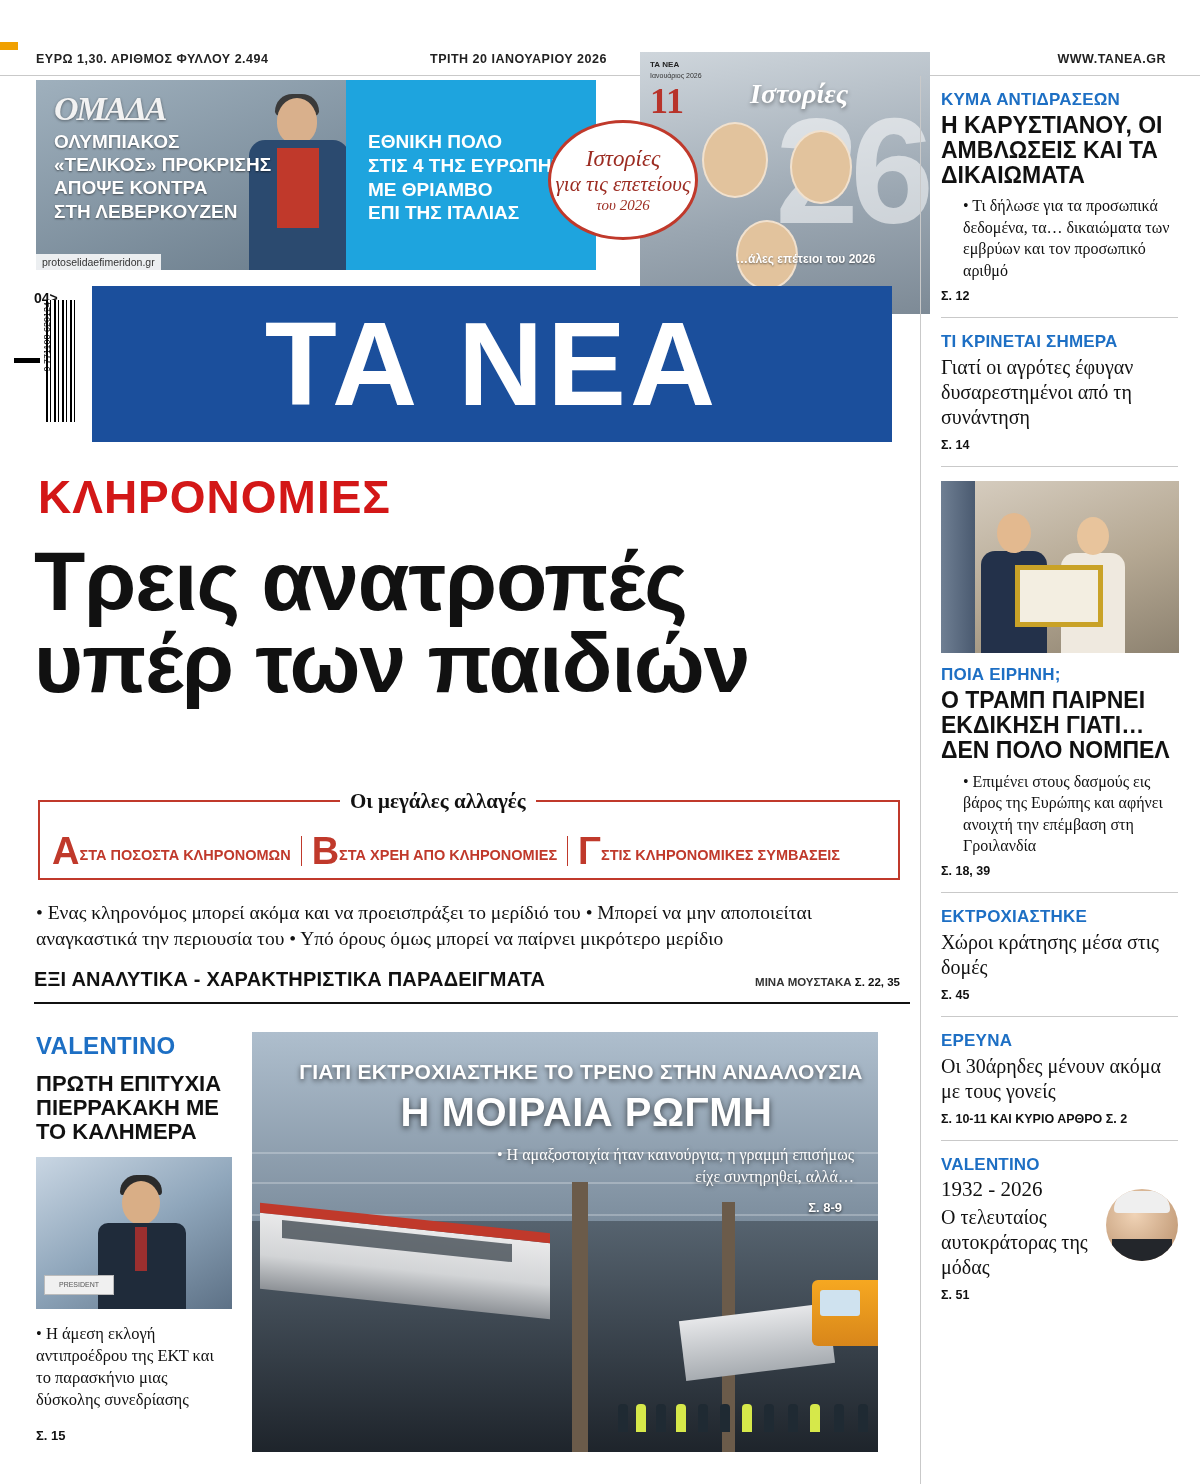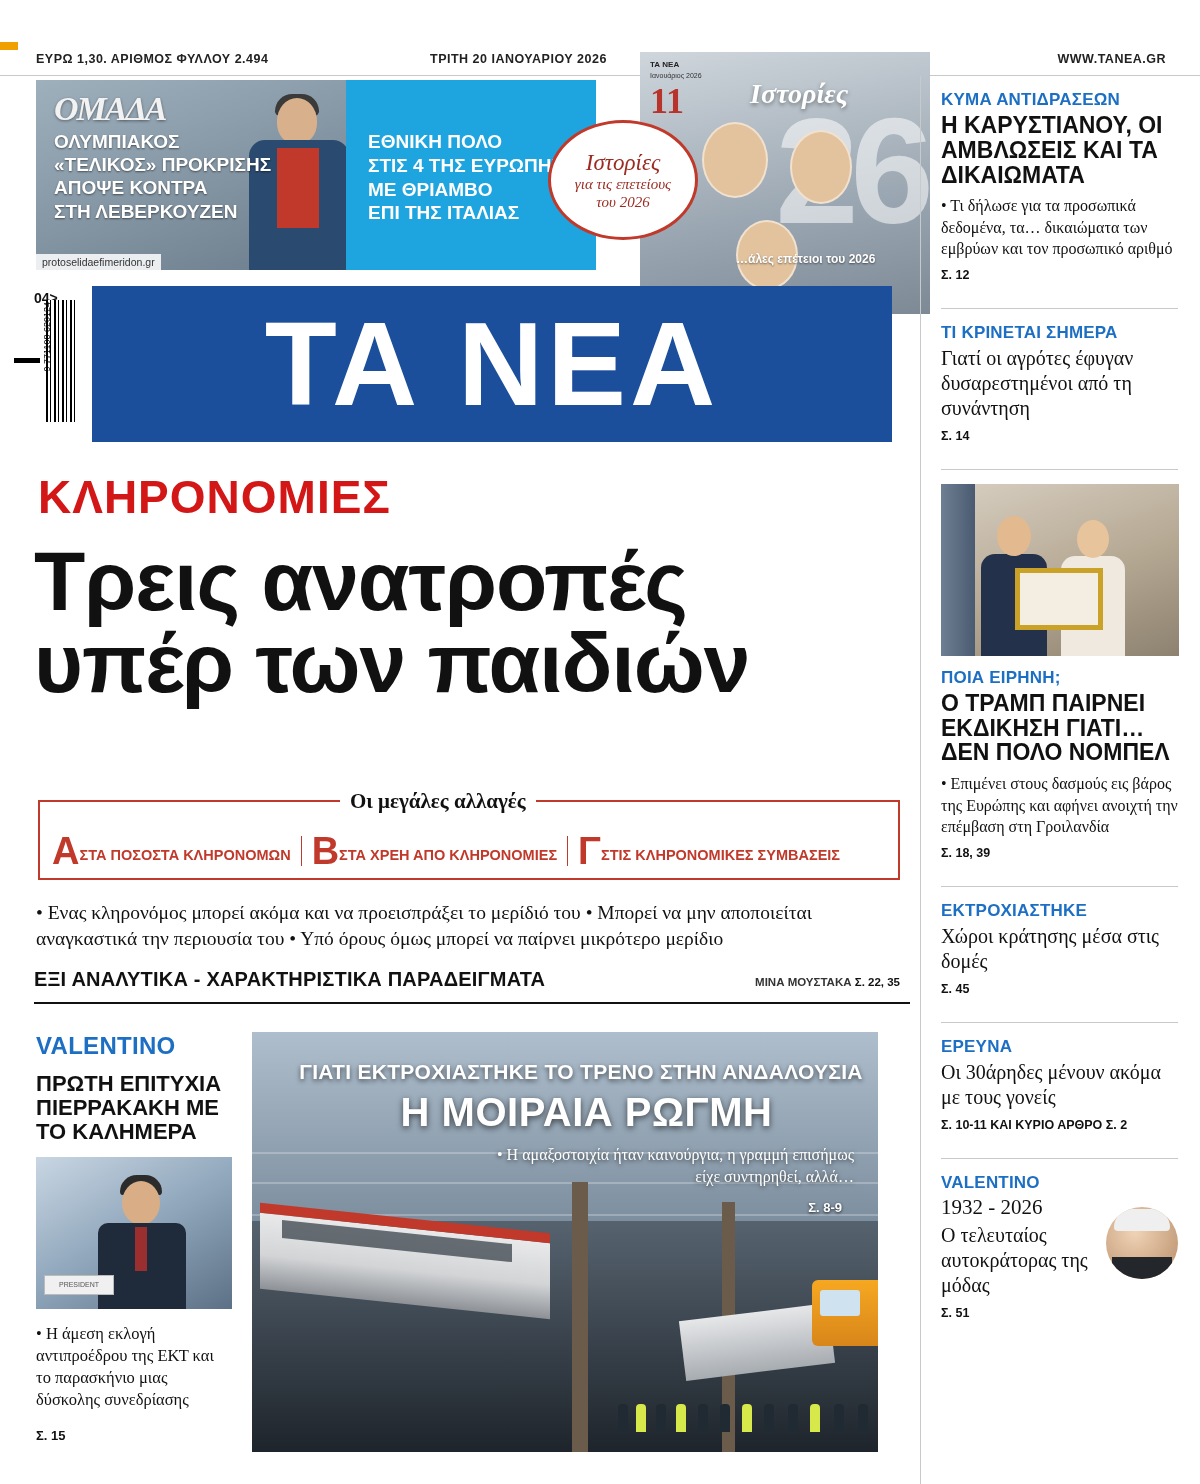--- a/index.html
+++ b/index.html
@@ -74,21 +74,21 @@
     font-size: 10.5px; padding: 2px 6px;
   }
   .seal {
     position: absolute; left: 548px; top: 120px; width: 150px; height: 120px;
     border-radius: 50%; background: #fff; border: 3px solid #c0392b;
     display: flex; flex-direction: column; align-items: center; justify-content: center;
     font-family: "Liberation Serif", serif; color: #9c2c22; text-align: center;
     line-height: 1.18; z-index: 6;
   }
   .seal .l1 { font-size: 23px; font-style: italic; }
-  .seal .l2 { font-size: 15px; font-style: italic; }
+  .seal .l2 { font-size: 21px; font-style: italic; }
   .seal .l3 { font-size: 15px; font-style: italic; }
 
   
   .magcover {
     position: absolute; top: 52px; left: 640px; width: 290px; height: 262px;
     background: linear-gradient(170deg,#cfd6dc 0%, #9aa6b1 60%, #7d8a96 100%);
     overflow: hidden;
   }
   .magcover .mhead { position:absolute; left:10px; top:8px; font-size:8px; font-weight:bold; color:#222;}
   .magcover .mdate { position:absolute; left:10px; top:20px; font-size:7px; color:#333;}
@@ -265,27 +265,27 @@
   .train-page {
     position: absolute; top: 168px; right: 36px;
     font-size: 13px; font-weight: bold; color: #fff; text-shadow: 0 1px 3px rgba(0,0,0,.8);
   }
 
   
   .rail {
     position: absolute; top: 76px; left: 920px; width: 280px; height: 1408px;
     border-left: 1px solid #c9c9c9; padding: 14px 22px 0 20px;
   }
-  .rail-item { padding-bottom: 26px; border-bottom: 1px solid #c9c9c9; margin-bottom: 14px; }
+  .rail-item { padding-bottom: 14px; border-bottom: 1px solid #c9c9c9; margin-bottom: 14px; }
   .rail-item:last-child { border-bottom: none; }
   .r-kicker { font-size: 17px; font-weight: bold; color: #1d6fc4; letter-spacing: .2px; }
   .r-title { margin-top: 3px; font-size: 23px; font-weight: bold; line-height: 1.08; color: #111; }
   .r-text {
     margin-top: 8px; font-family: "Liberation Serif", serif;
-    font-size: 16px; line-height: 1.34; color: #111;
+    font-size: 16px; line-height: 1.34; color: #111; margin-left: 22px;
   }
   .r-page { margin-top: 8px; font-size: 12.5px; font-weight: bold; color: #111; }
   .r-serif-title {
     margin-top: 3px; font-family: "Liberation Serif", serif;
     font-size: 20px; line-height: 1.25; color: #111;
   }
   .r-photo {
     margin-top: 10px; width: 238px; height: 172px;
     background: linear-gradient(160deg,#d8cfc2 0%,#b5a893 55%,#8d8270 100%);
     position: relative; overflow: hidden;

